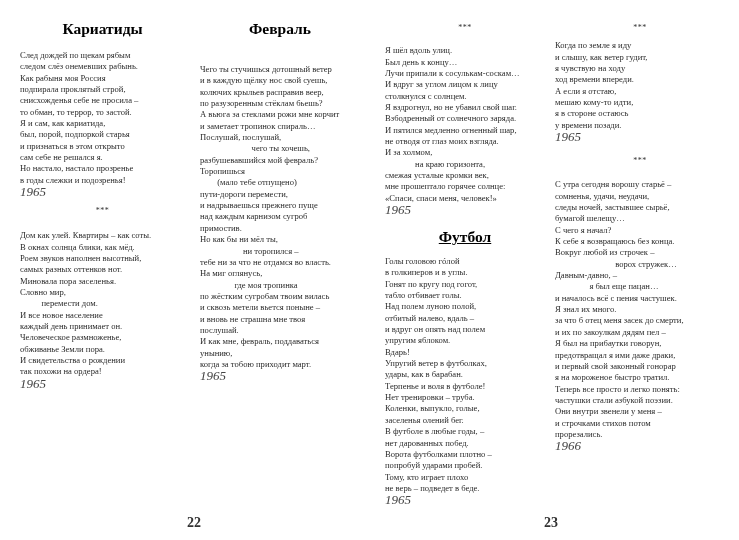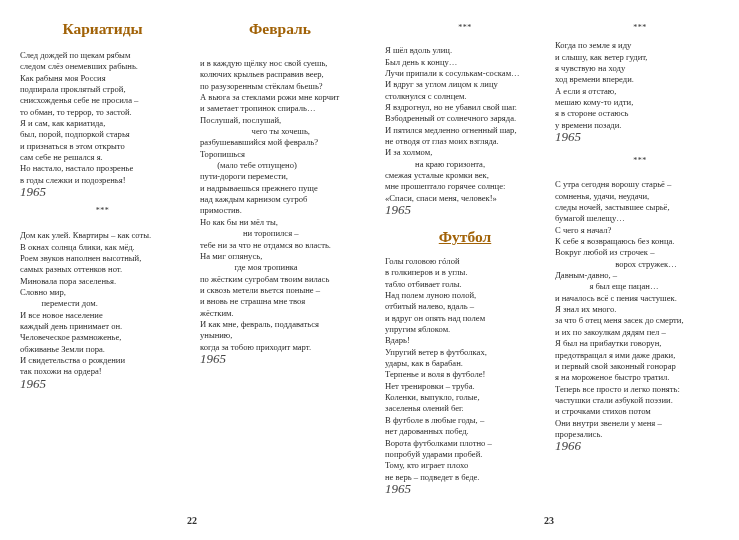--- a/index.html
+++ b/index.html
@@ -5,26 +5,26 @@
   html, body { margin:0; padding:0; background:#ffffff; }
   body { width:739px; height:540px; position:relative; overflow:hidden;
          font-family:"Liberation Serif","DejaVu Serif",serif; color:#2a2a2a; }
   .spread { position:absolute; left:0; top:0; width:739px; height:540px; }
   .col { position:absolute; top:0; font-size:8.6px; line-height:11.35px; }
   .col-1 { left:20px; width:165px; }
   .col-2 { left:200px; width:160px; }
   .col-3 { left:385px; width:160px; }
   .col-4 { left:555px; width:170px; }
   .poem { position:absolute; left:0; width:100%; }
-  .title { font-weight:bold; font-size:15.5px; line-height:18px; color:#a16207; text-align:center; }
+  .title { font-weight:bold; font-size:15.5px; line-height:18px; color:#000000; text-align:center; }
   .stars { text-align:center; font-size:8px; letter-spacing:0.5px; color:#333; }
   .lines { margin:0; padding:0; }
   .line { white-space:pre; display:block; }
   .year { font-style:italic; font-size:13px; display:block; color:#444; }
-  .page-num { position:absolute; top:515px; font-weight:bold; font-size:10px; color:#333; }
+  .page-num { position:absolute; top:515px; font-weight:bold; font-size:14px; color:#333; }
 </style>
 </head>
 <body>
 
 <div class="spread">
 
   <div class="col col-1">
     <div class="poem" style="top:20px;">
       <div class="title" style="margin-bottom:12px;">Кариатиды</div>
       <div class="lines">
@@ -59,22 +59,23 @@
           <span class="line">обживанье Земли пора.</span>
           <span class="line">И свидетельства о рождении</span>
           <span class="line">так похожи на ордера!</span>
           <span class="year">1965</span>
         </div>
     </div>
   </div>
 
   <div class="col col-2">
     <div class="poem" style="top:20px;">
-      <div class="title" style="margin-bottom:20px;">Февраль</div>
-      <div class="lines">
+      <div class="title" style="margin-bottom:26px;">Февраль</div>
+      <div class="lines">
+          <span class="line">Чего ты стучишься дотошный ветер</span>
           <span class="line">и в каждую щёлку нос свой суешь,</span>
           <span class="line">колючих крыльев расправив веер,</span>
           <span class="line">по разузоренным стёклам бьешь?</span>
           <span class="line">А вьюга за стеклами рожи мне корчит</span>
           <span class="line">и заметает тропинок спираль…</span>
           <span class="line">Послушай, послушай,</span>
           <span class="line">                        чего ты хочешь,</span>
           <span class="line">разбушевавшийся мой февраль?</span>
           <span class="line">Торопишься</span>
           <span class="line">        (мало тебе отпущено)</span>
@@ -83,21 +84,21 @@
           <span class="line">над каждым карнизом сугроб</span>
           <span class="line">примостив.</span>
           <span class="line">Но как бы ни мёл ты,</span>
           <span class="line">                    ни торопился –</span>
           <span class="line">тебе ни за что не отдамся во власть.</span>
           <span class="line">На миг оглянусь,</span>
           <span class="line">                где моя тропинка</span>
           <span class="line">по жёстким сугробам твоим вилась</span>
           <span class="line">и сквозь метели вьется поныне –</span>
           <span class="line">и вновь не страшна мне твоя</span>
-          <span class="line">жёстким.</span>
+          <span class="line">послушай.</span>
           <span class="line">И как мне, февраль, поддаваться</span>
           <span class="line">унынию,</span>
           <span class="line">когда за тобою приходит март.</span>
           <span class="year">1965</span>
         </div>
     </div>
   </div>
 
   <div class="page-num" style="left:187px;">22</div>
 
@@ -120,20 +121,21 @@
           <span class="line">мне прошептало горячее солнце:</span>
           <span class="line">«Спаси, спаси меня, человек!»</span>
           <span class="year">1965</span>
         </div>
     </div>
     <div class="poem" style="top:228px;">
       <div class="title" style="margin-bottom:10px;text-decoration:underline;">Футбол</div>
       <div class="lines">
           <span class="line">Голы головою гóлой</span>
           <span class="line">в голкиперов и в углы.</span>
+          <span class="line">Гонят по кругу под гогот,</span>
           <span class="line">табло отбивает голы.</span>
           <span class="line">Над полем луною полой,</span>
           <span class="line">отбитый налево, вдаль –</span>
           <span class="line">и вдруг он опять над полем</span>
           <span class="line">упругим яблоком.</span>
           <span class="line">Вдарь!</span>
           <span class="line">Упругий ветер в футболках,</span>
           <span class="line">удары, как в барабан.</span>
           <span class="line">Терпенье и воля в футболе!</span>
           <span class="line">Нет тренировки – труба.</span>
@@ -181,22 +183,22 @@
           <span class="line">и началось всё с пения частушек.</span>
           <span class="line">Я знал их много.</span>
           <span class="line">за что б отец меня засек до смерти,</span>
           <span class="line">и их по закоулкам дядям пел –</span>
           <span class="line">Я был на прибаутки говорун,</span>
           <span class="line">предотвращал я ими даже драки,</span>
           <span class="line">и первый свой законный гонорар</span>
           <span class="line">я на мороженое быстро тратил.</span>
           <span class="line">Теперь все просто и легко понять:</span>
           <span class="line">частушки стали азбукой поэзии.</span>
+          <span class="line">Они внутри звенели у меня –</span>
           <span class="line">и строчками стихов потом</span>
-          <span class="line">Они внутри звенели у меня –</span>
           <span class="line">прорезались.</span>
           <span class="year">1966</span>
         </div>
     </div>
   </div>
 
   <div class="page-num" style="left:544px;">23</div>
 </div>
 
 </body></html>

